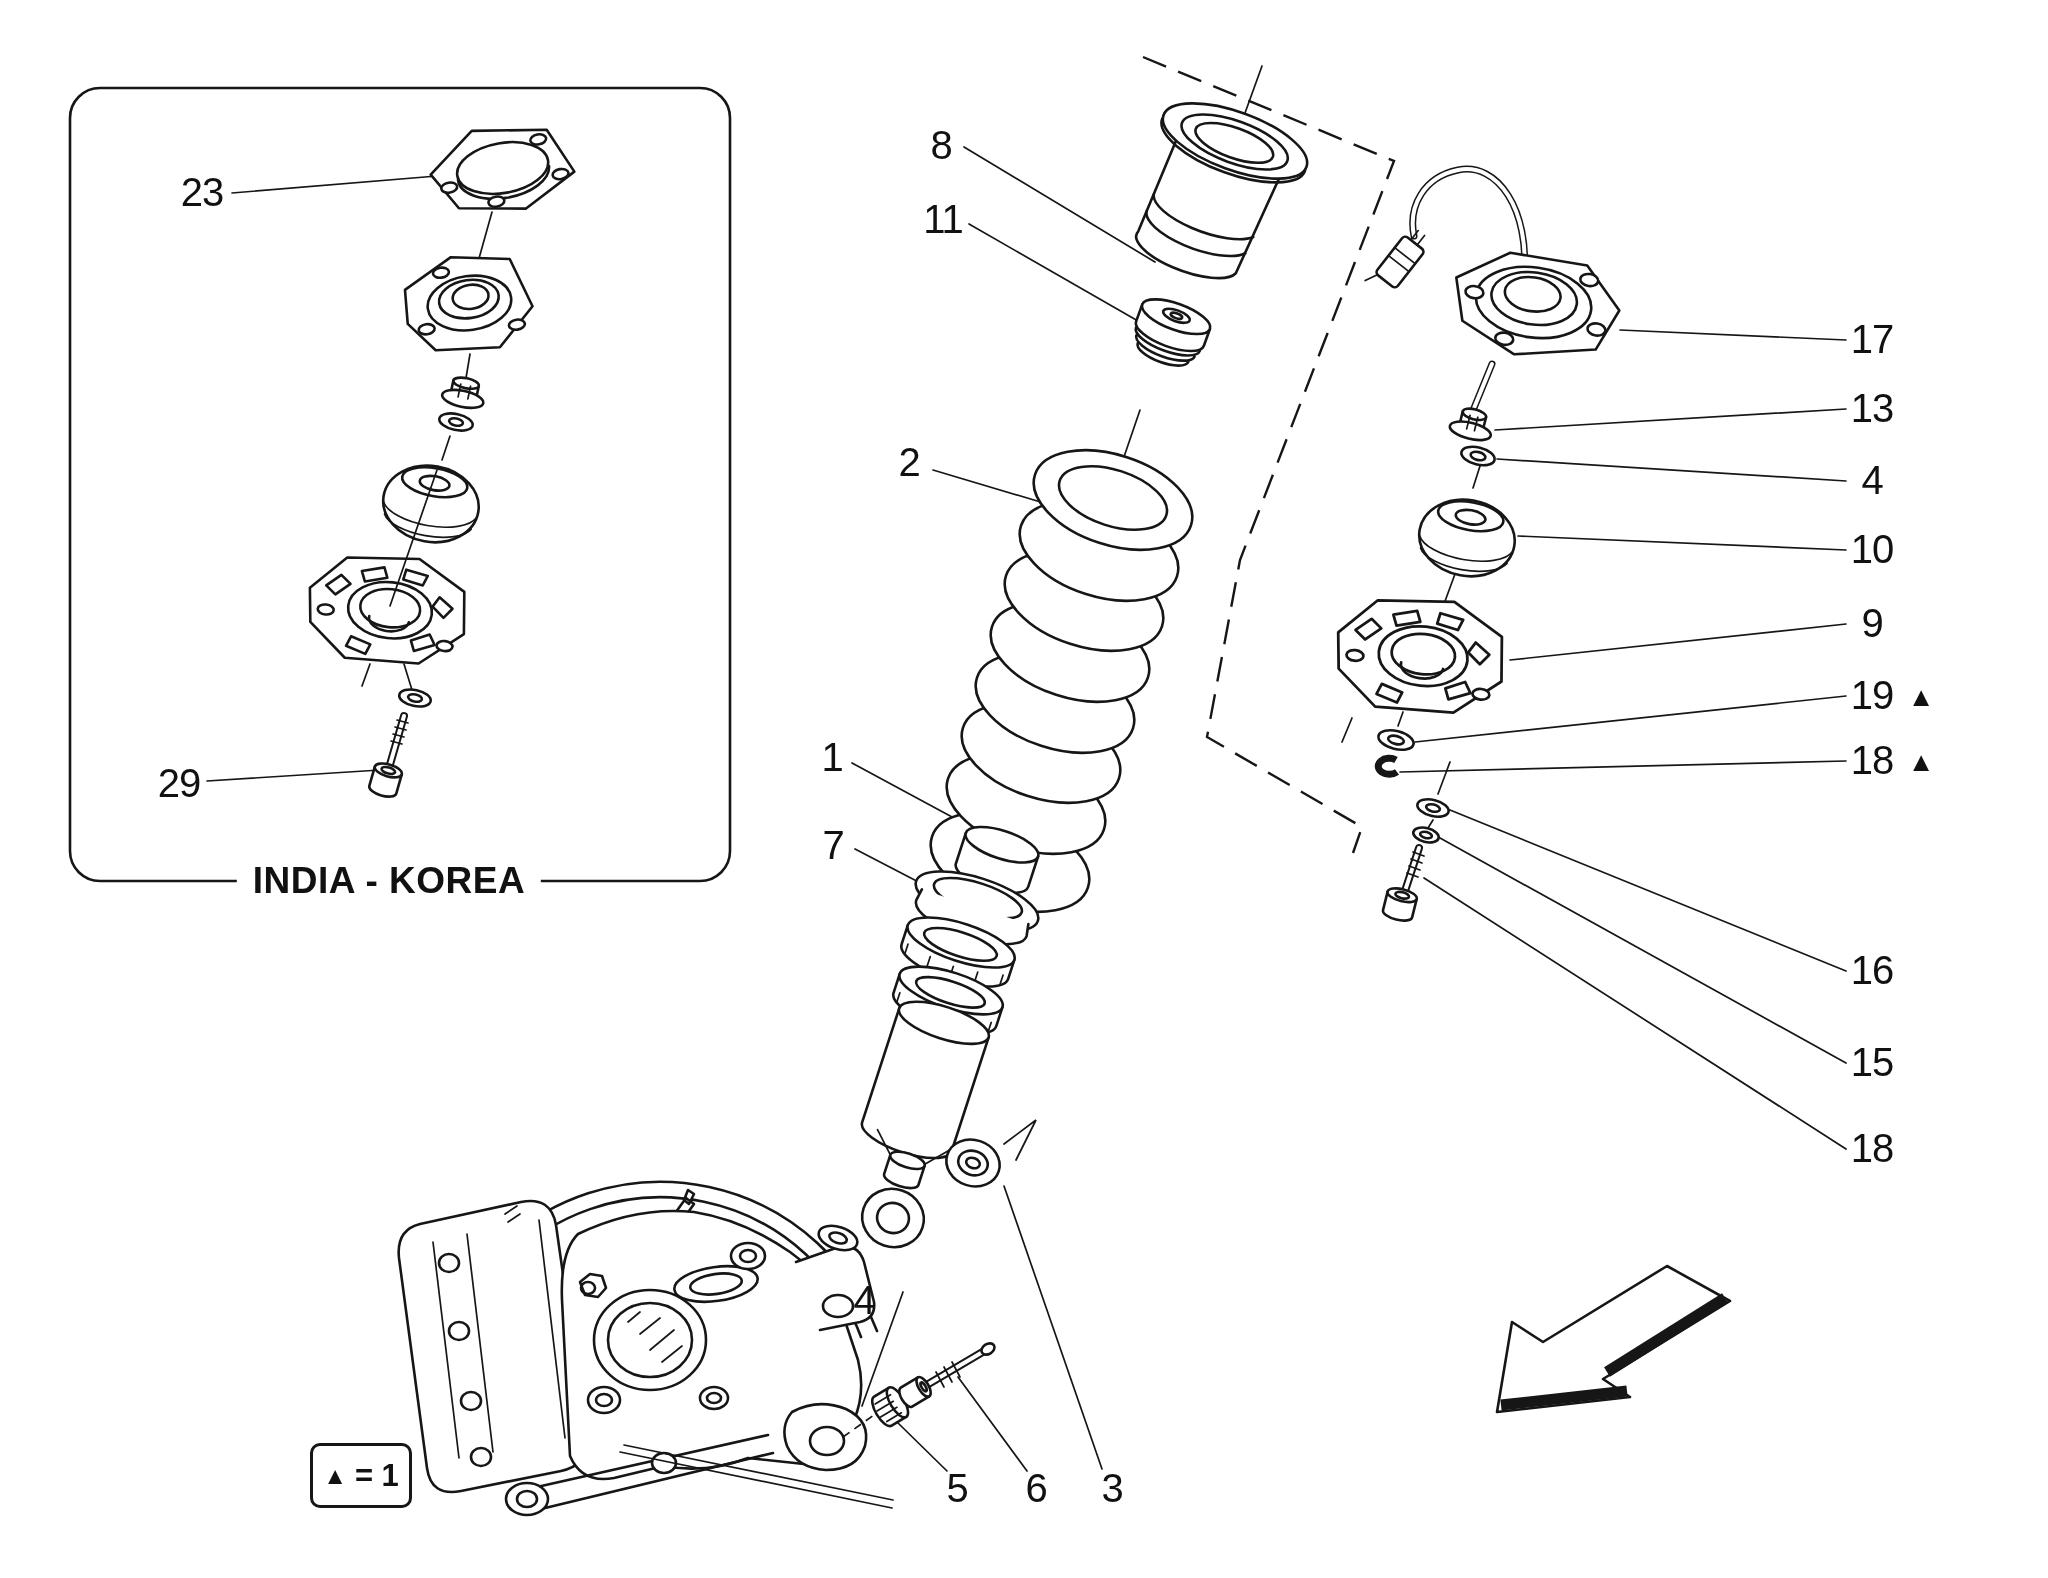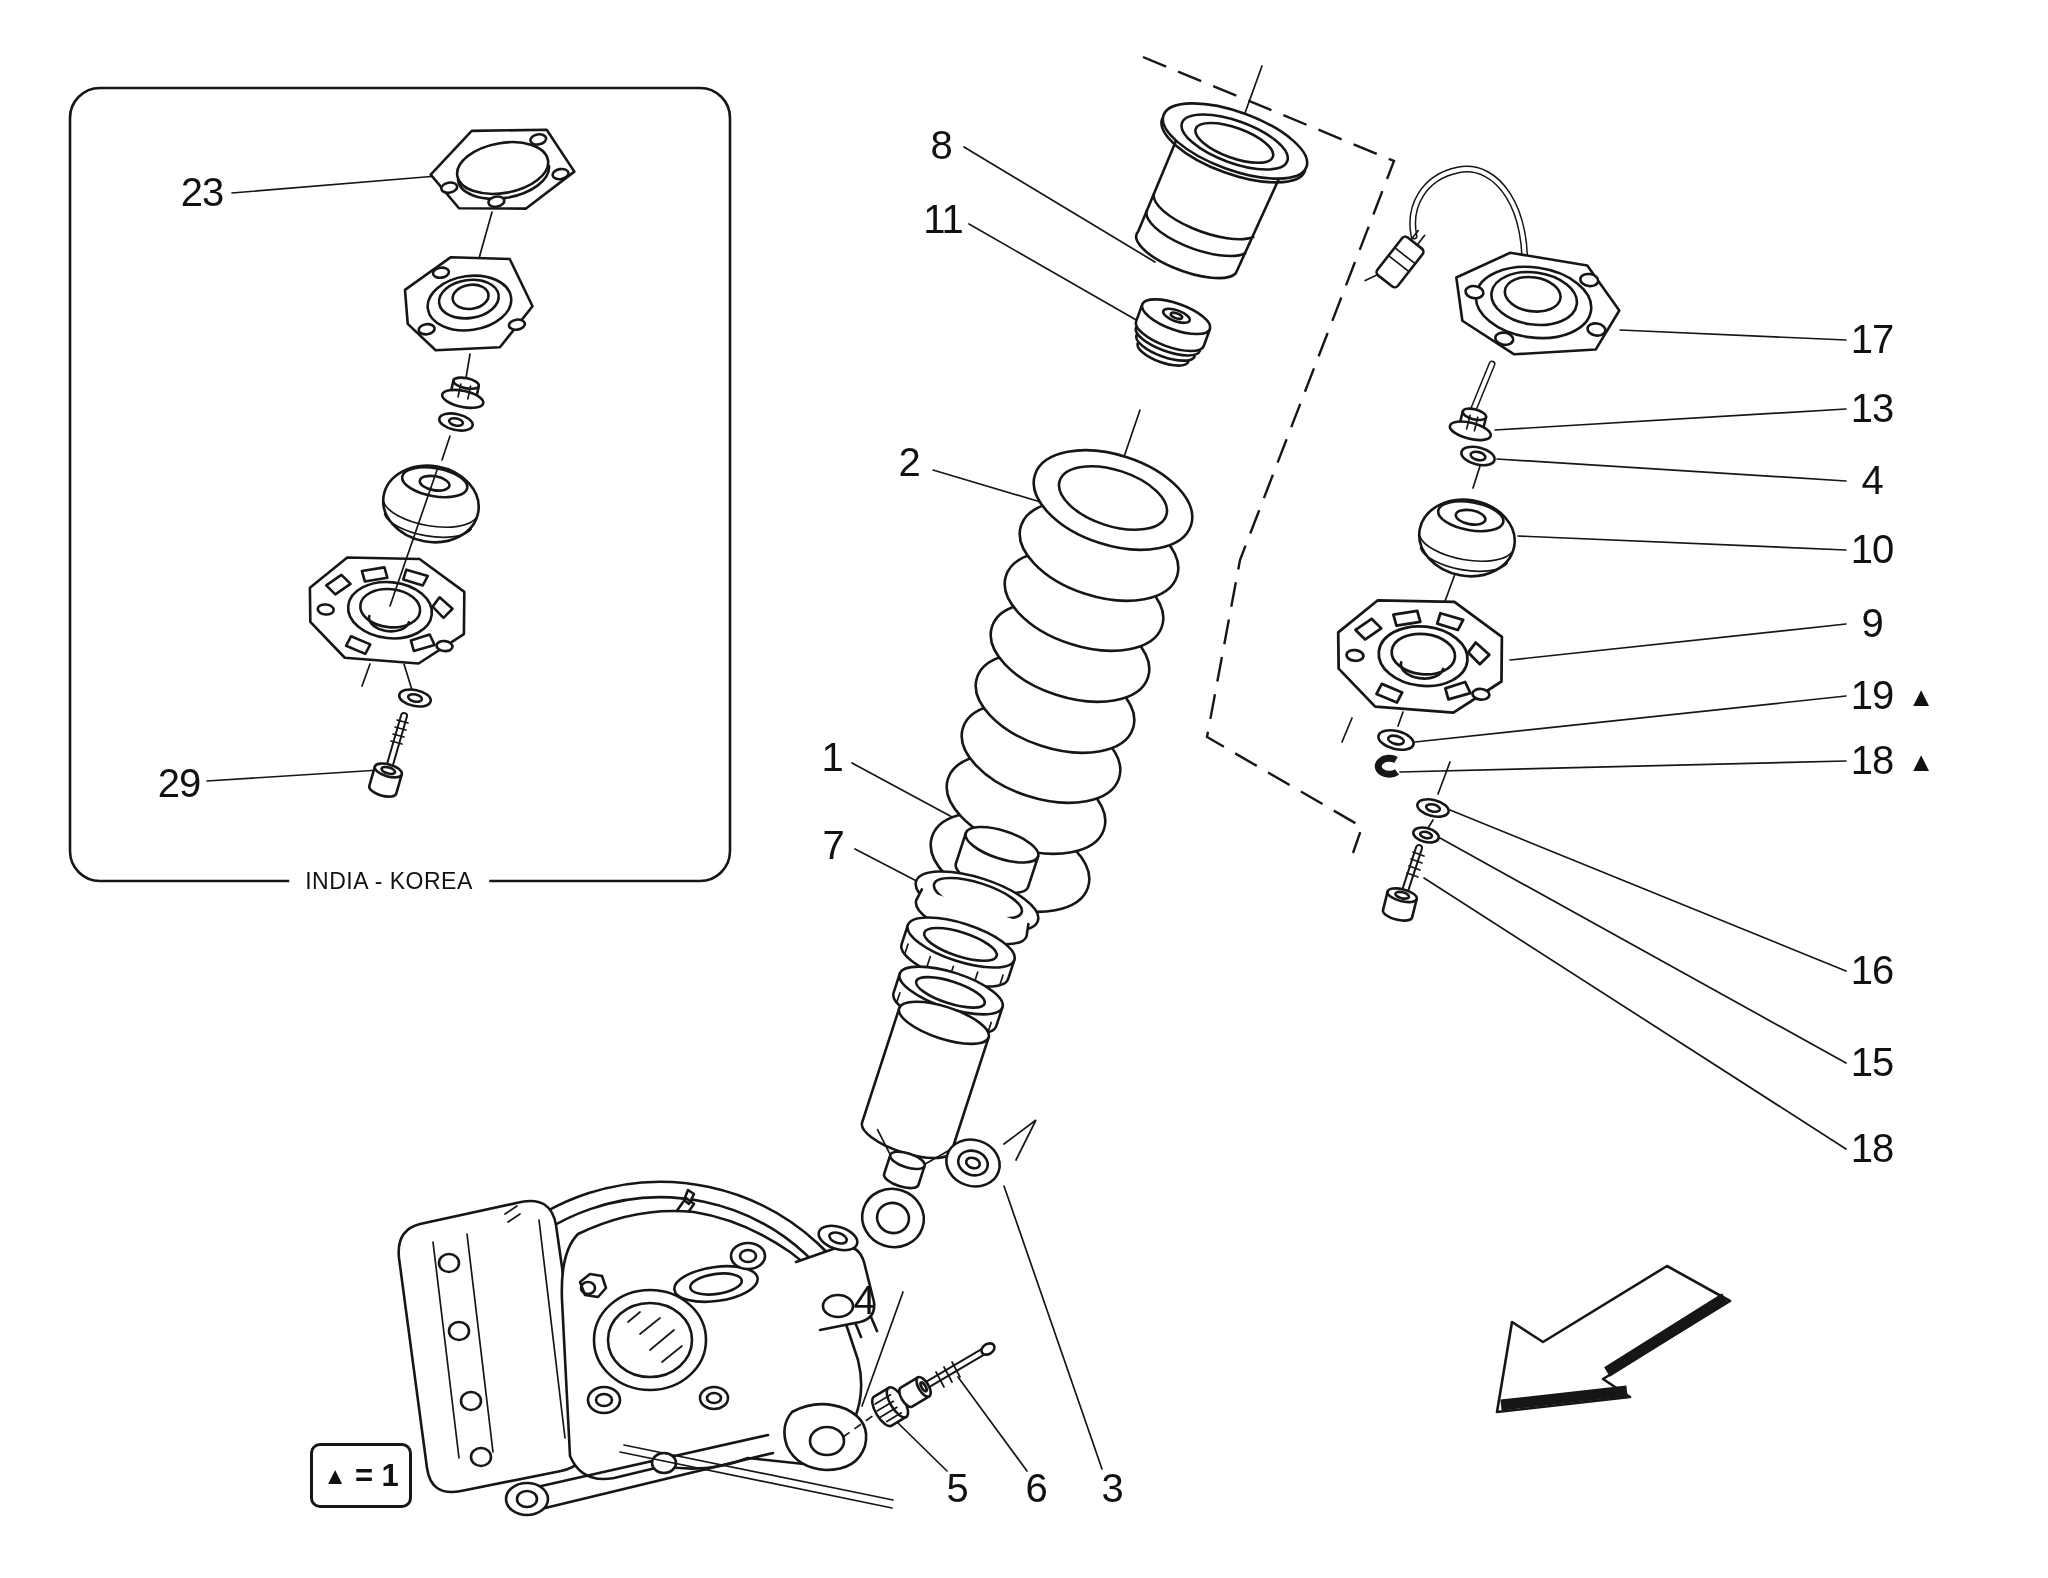--- a/index.html
+++ b/index.html
@@ -18,21 +18,21 @@
   .rod {fill:none;stroke:#161616;stroke-width:15;}
   .rodw{fill:none;stroke:#ffffff;stroke-width:9;}
   .ring{fill:none;stroke:#161616;stroke-width:7;}
   .shad{fill:none;stroke:#161616;stroke-width:11;}
   
   .co{position:absolute;transform:translate(-50%,-50%);font-size:40px;font-weight:400;
       letter-spacing:-1px;color:#111;white-space:nowrap;}
   .tri{color:#111;}
   .marker{position:absolute;transform:translate(-50%,-50%);font-size:27px;color:#111;}
   .region-label{position:absolute;transform:translate(-50%,-50%);background:#fff;
-      padding:0 16px;font-size:23px;font-weight:400;letter-spacing:0.5px;color:#111;white-space:nowrap;}
+      padding:0 16px;font-size:37px;font-weight:700;letter-spacing:0.5px;color:#111;white-space:nowrap;}
   .legend-box{position:absolute;left:310px;top:1443px;width:96px;height:59px;border:3px solid #161616;
       border-radius:10px;display:flex;align-items:center;justify-content:center;gap:8px;background:#fff;}
   .legend-box .sym{font-size:24px;color:#111;}
   .legend-box .val{font-size:31px;font-weight:700;color:#111;}
 </style>
 </head>
 <body>
 
 <div class="page">
 

